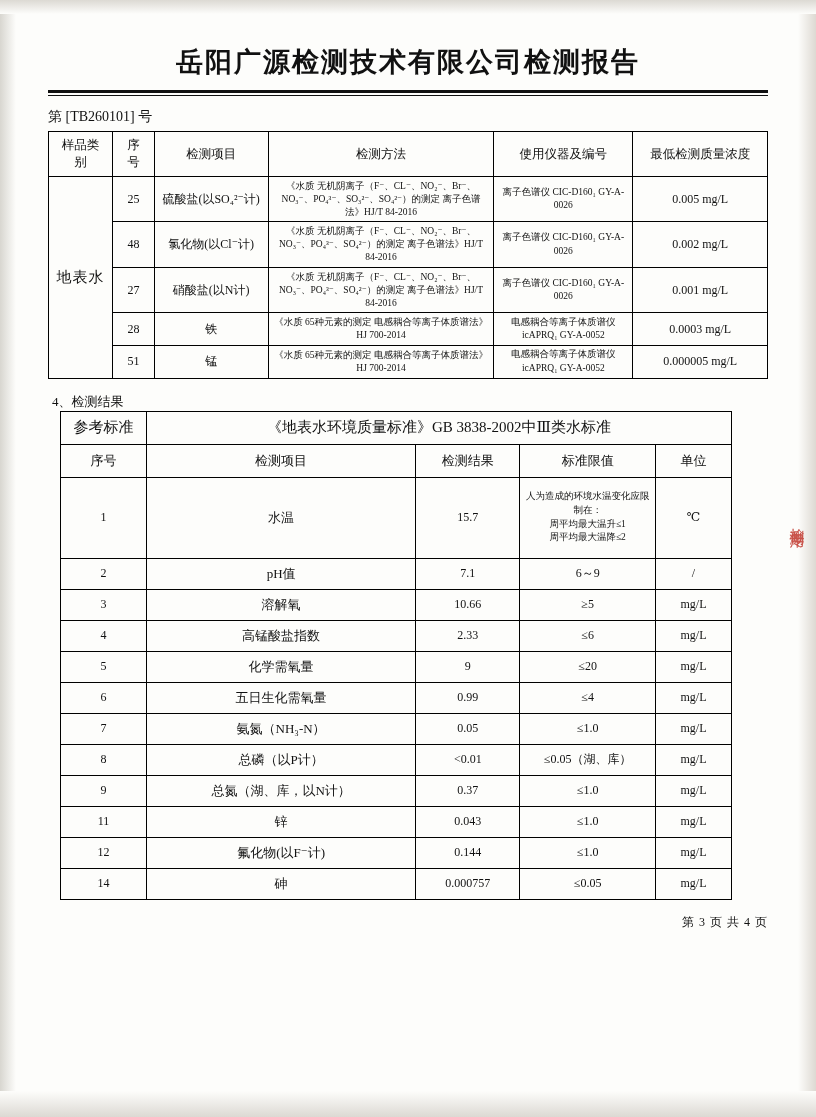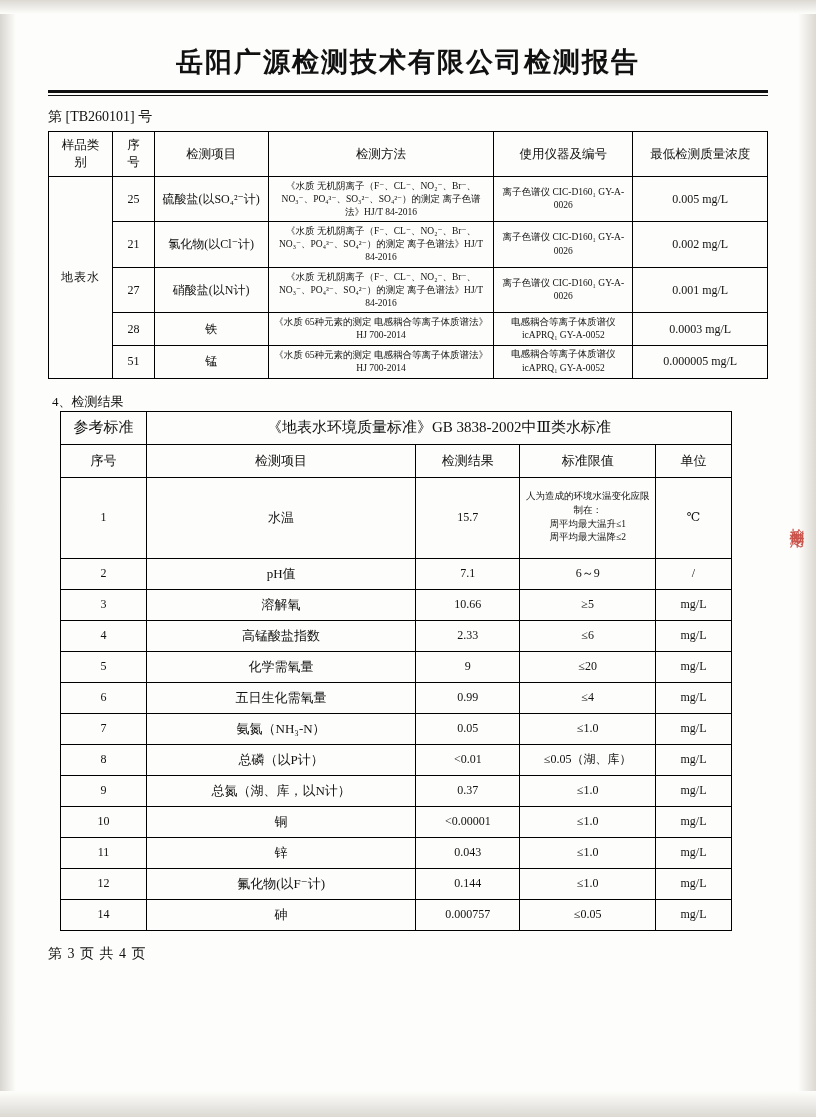--- a/index.html
+++ b/index.html
@@ -96,21 +96,21 @@
     font-size: 9.5px;
     line-height: 1.4;
   }
   .t1 .item {
     font-size: 12px;
   }
   .t1 .limit {
     font-size: 12px;
   }
   .t1 .cat {
-    font-size: 12px;
+    font-size: 15px;
     letter-spacing: 1px;
   }
   .t1 .no { font-size: 12px; }
 
   .sec-title {
     font-size: 13px;
     margin: 14px 0 0 4px;
     font-family: "Liberation Serif", serif;
   }
 
@@ -130,22 +130,22 @@
     font-size: 13px;
   }
   .t2 .limit-multiline {
     font-size: 9.5px;
     line-height: 1.45;
     padding: 4px 4px;
   }
   .t2 .tall td { height: 72px; }
 
   .footer {
-    text-align: left;
-    font-size: 14px;
+    text-align: right;
+    font-size: 12px;
     margin-top: 14px;
     letter-spacing: 1px;
   }
 
   
   .seal {
     position: absolute;
     right: 10px;
     top: 516px;
     width: 26px;
@@ -200,21 +200,21 @@
       <tbody>
         <tr>
           <td class="cat" rowspan="5">地表水</td>
           <td class="no">25</td>
           <td class="item">硫酸盐(以SO₄²⁻计)</td>
           <td class="method">《水质 无机阴离子（F⁻、CL⁻、NO₂⁻、Br⁻、NO₃⁻、PO₄³⁻、SO₃²⁻、SO₄²⁻）的测定 离子色谱法》HJ/T 84-2016</td>
           <td class="instr">离子色谱仪 CIC-D160₁ GY-A-0026</td>
           <td class="limit">0.005 mg/L</td>
         </tr>
         <tr>
-          <td class="no">21</td>
+          <td class="no">48</td>
           <td class="item">氯化物(以Cl⁻计)</td>
           <td class="method">《水质 无机阴离子（F⁻、CL⁻、NO₂⁻、Br⁻、NO₃⁻、PO₄³⁻、SO₄²⁻）的测定 离子色谱法》HJ/T 84-2016</td>
           <td class="instr">离子色谱仪 CIC-D160₁ GY-A-0026</td>
           <td class="limit">0.002 mg/L</td>
         </tr>
         <tr>
           <td class="no">27</td>
           <td class="item">硝酸盐(以N计)</td>
           <td class="method">《水质 无机阴离子（F⁻、CL⁻、NO₂⁻、Br⁻、NO₃⁻、PO₄³⁻、SO₄²⁻）的测定 离子色谱法》HJ/T 84-2016</td>
           <td class="instr">离子色谱仪 CIC-D160₁ GY-A-0026</td>
@@ -319,27 +319,20 @@
           <td>mg/L</td>
         </tr>
         <tr>
           <td>9</td>
           <td class="name">总氮（湖、库，以N计）</td>
           <td>0.37</td>
           <td>≤1.0</td>
           <td>mg/L</td>
         </tr>
         <tr>
-          <td>10</td>
-          <td class="name">铜</td>
-          <td>&lt;0.00001</td>
-          <td>≤1.0</td>
-          <td>mg/L</td>
-        </tr>
-        <tr>
           <td>11</td>
           <td class="name">锌</td>
           <td>0.043</td>
           <td>≤1.0</td>
           <td>mg/L</td>
         </tr>
         <tr>
           <td>12</td>
           <td class="name">氟化物(以F⁻计)</td>
           <td>0.144</td>

